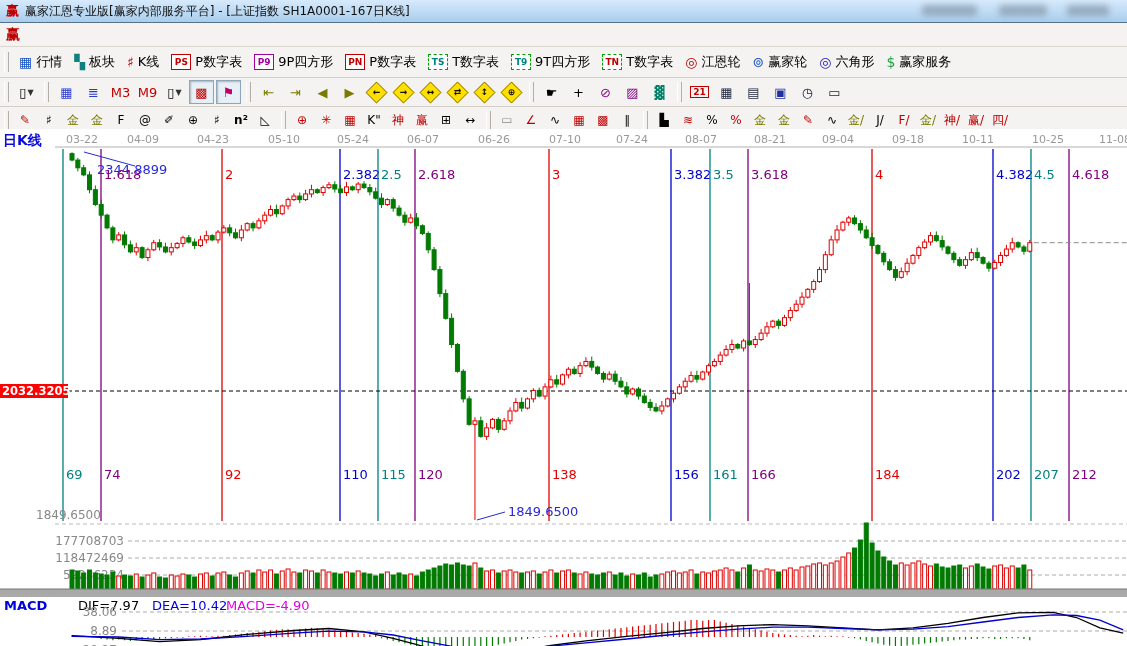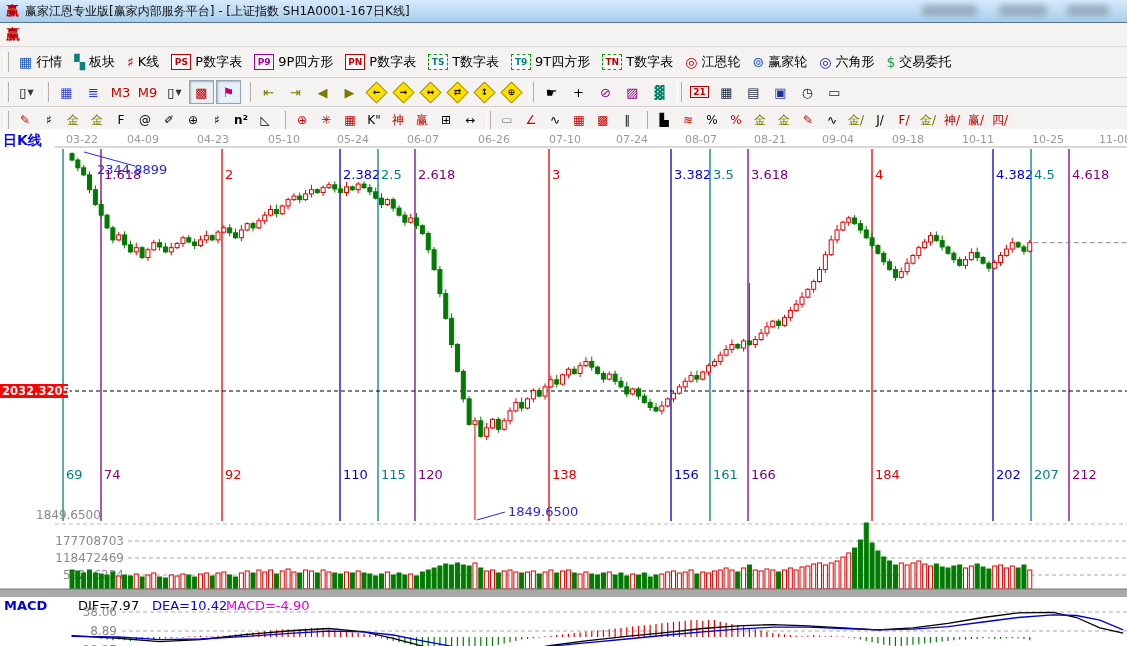--- a/index.html
+++ b/index.html
@@ -95,21 +95,21 @@
     <span class="tba-btn">
       <span class="g-ico" style="color: rgb(26, 86, 196);">⊚</span>
       <span>赢家轮</span>
     </span>
     <span class="tba-btn">
       <span class="g-ico" style="color: rgb(32, 32, 192);">◎</span>
       <span>六角形</span>
     </span>
     <span class="tba-btn">
       <span class="g-ico" style="color: rgb(32, 160, 64);">$</span>
-      <span>交易委托</span>
+      <span>赢家服务</span>
     </span>
   </div>
 <div class="tbar tbar-b" id="toolbar-icons">
     <span class="handle"></span>
     <span class="icon-btn">
       <span style="color: rgb(0, 0, 0);">▯</span>
       <span class="caret">▼</span>
     </span>
     <span class="handle"></span>
     <span class="icon-btn">

